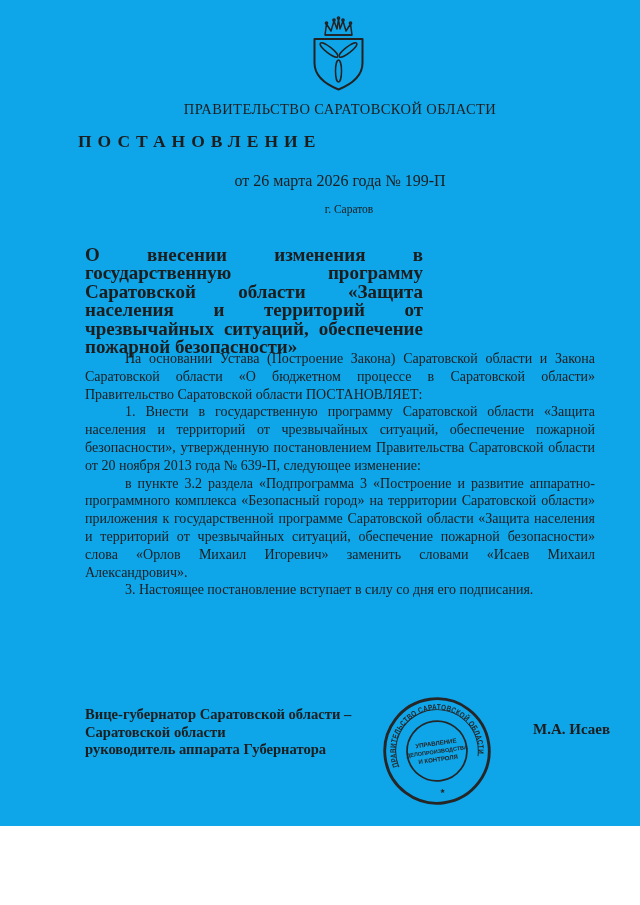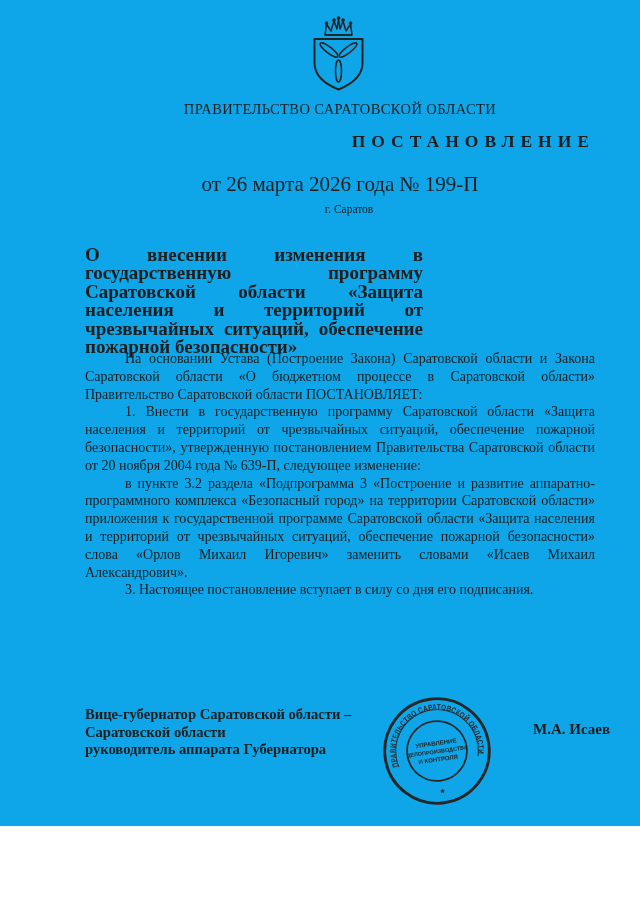--- a/index.html
+++ b/index.html
@@ -6,26 +6,26 @@
   .page{
     position:relative;width:640px;height:826px;background:#0ea5e9;
     font-family:"Liberation Serif", serif;color:#1d1d1d;overflow:hidden;
   }
   .arms{position:absolute;left:310px;top:16px;width:57px;height:76px;}
   .org-name{
     position:absolute;left:85px;top:101px;width:510px;text-align:center;
     font-size:14.5px;letter-spacing:0.4px;white-space:nowrap;
   }
   .doc-type{
-    position:absolute;left:85px;top:131px;width:510px;text-align:right;
+    position:absolute;left:72px;top:131px;width:510px;text-align:left;
     font-size:17.5px;font-weight:bold;letter-spacing:6px;text-indent:6px;white-space:nowrap;
   }
   .date-line{
     position:absolute;left:85px;top:172px;width:510px;text-align:center;
-    font-size:21px;white-space:nowrap;
+    font-size:16px;white-space:nowrap;
   }
   .city{
     position:absolute;left:94px;top:203px;width:510px;text-align:center;
     font-size:11.5px;
   }
   .subject{
     position:absolute;left:85px;top:246px;width:338px;
     font-size:19px;font-weight:bold;line-height:18.4px;text-align:justify;
   }
   .body-text{
@@ -78,21 +78,21 @@
   <div class="doc-type">ПОСТАНОВЛЕНИЕ</div>
 
   <div class="date-line">от 26 марта 2026 года № 199-П</div>
 
   <div class="city">г. Саратов</div>
 
   <div class="subject">О внесении изменения в государственную программу Саратовской области «Защита населения и территорий от чрезвычайных ситуаций, обеспечение пожарной безопасности»</div>
 
   <div class="body-text">
     <p>На основании Устава (Построение Закона) Саратовской области и Закона Саратовской области «О бюджетном процессе в Саратовской области» Правительство Саратовской области ПОСТАНОВЛЯЕТ:</p>
-    <p>1. Внести в государственную программу Саратовской области «Защита населения и территорий от чрезвычайных ситуаций, обеспечение пожарной безопасности», утвержденную постановлением Правительства Саратовской области от 20 ноября 2004 года № 639-П, следующее изменение:</p>
+    <p>1. Внести в государственную программу Саратовской области «Защита населения и территорий от чрезвычайных ситуаций, обеспечение пожарной безопасности», утвержденную постановлением Правительства Саратовской области от 20 ноября 2013 года № 639-П, следующее изменение:</p>
     <p>в пункте 3.2 раздела «Подпрограмма 3 «Построение и развитие аппаратно-программного комплекса «Безопасный город» на территории Саратовской области» приложения к государственной программе Саратовской области «Защита населения и территорий от чрезвычайных ситуаций, обеспечение пожарной безопасности» слова «Орлов Михаил Игоревич» заменить словами «Исаев Михаил Александрович».</p>
     <p>3. Настоящее постановление вступает в силу со дня его подписания.</p>
   </div>
 
   <div class="sig-position">
     <div>Вице-губернатор Саратовской области –</div>
     <div>Саратовской области</div>
     <div>руководитель аппарата Губернатора</div>
   </div>
 

